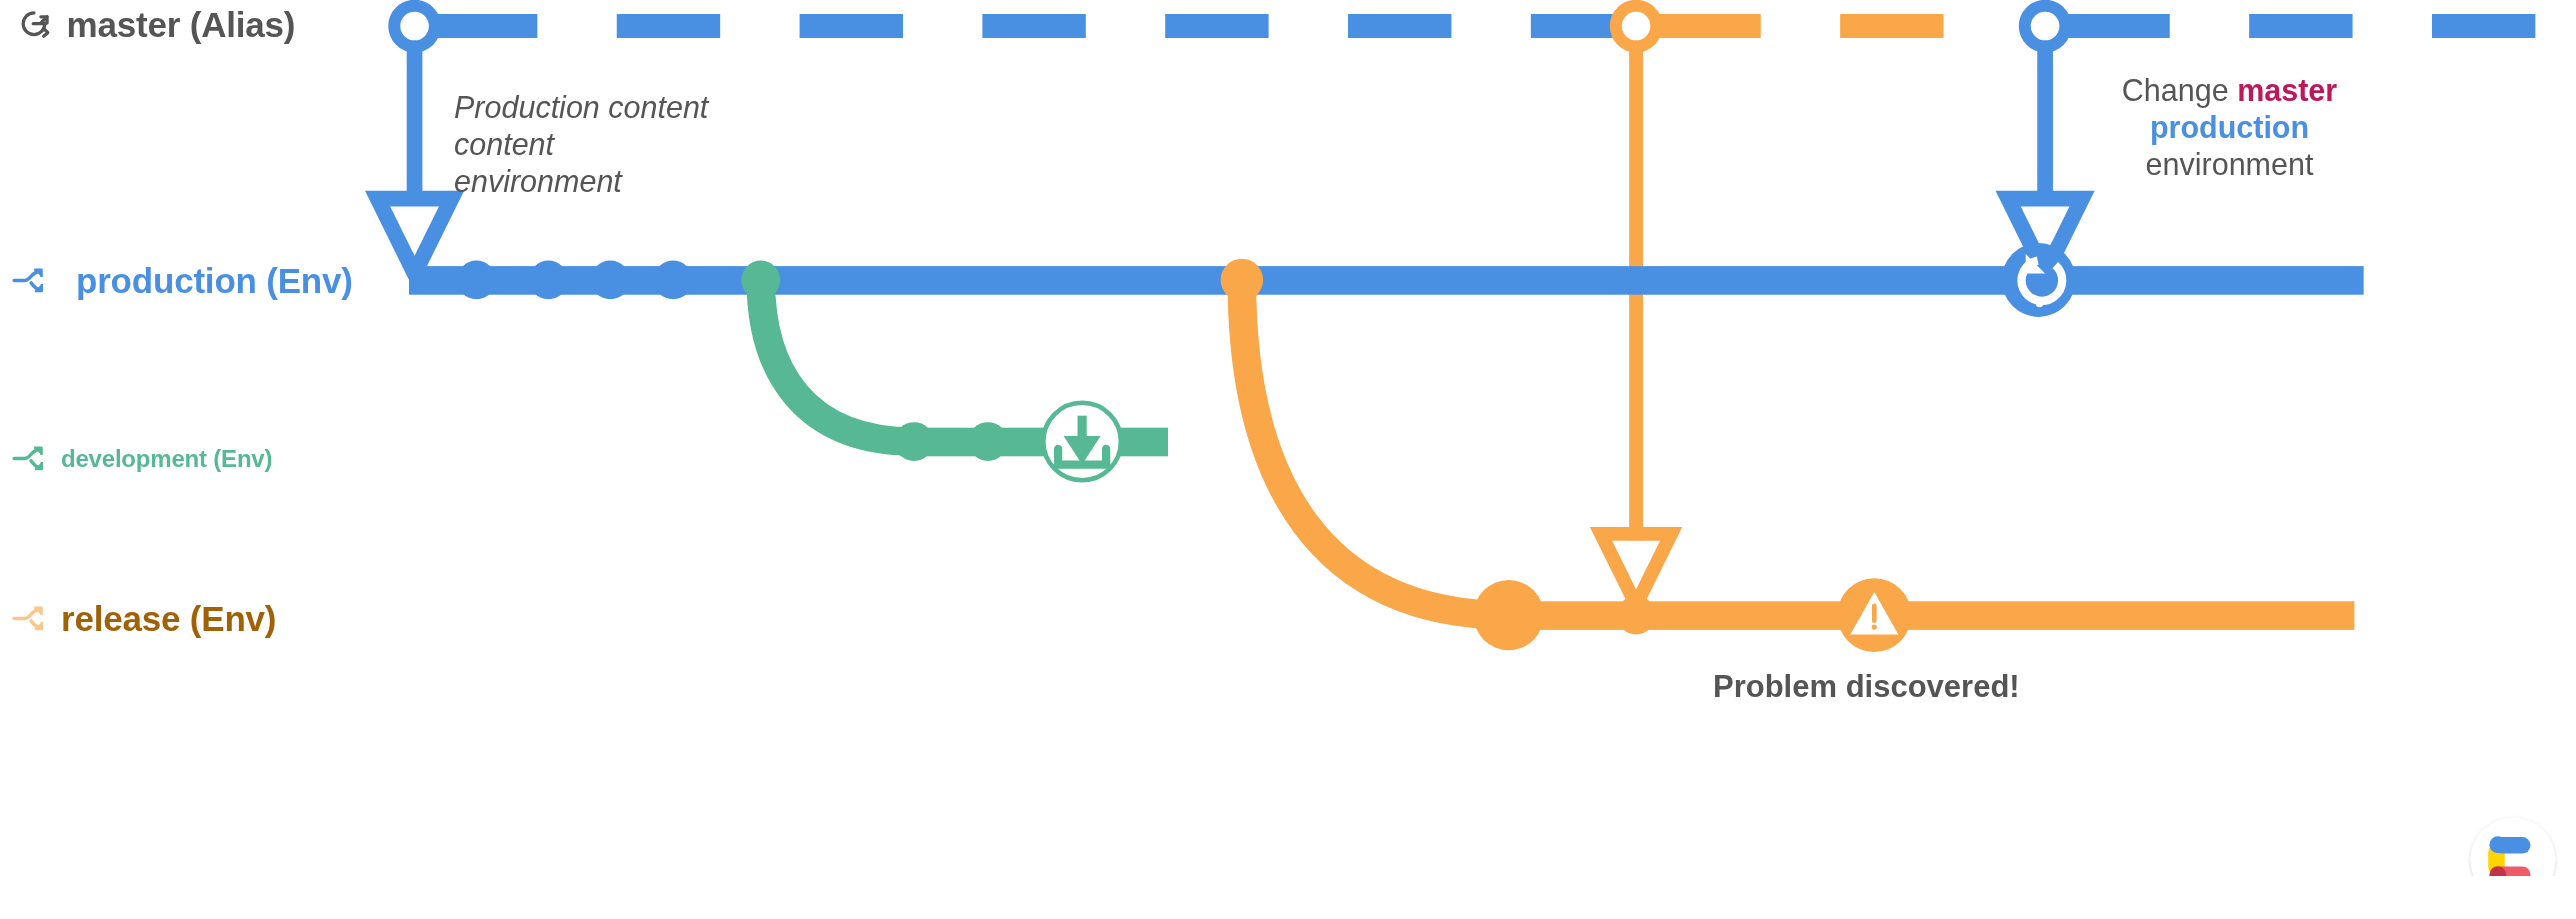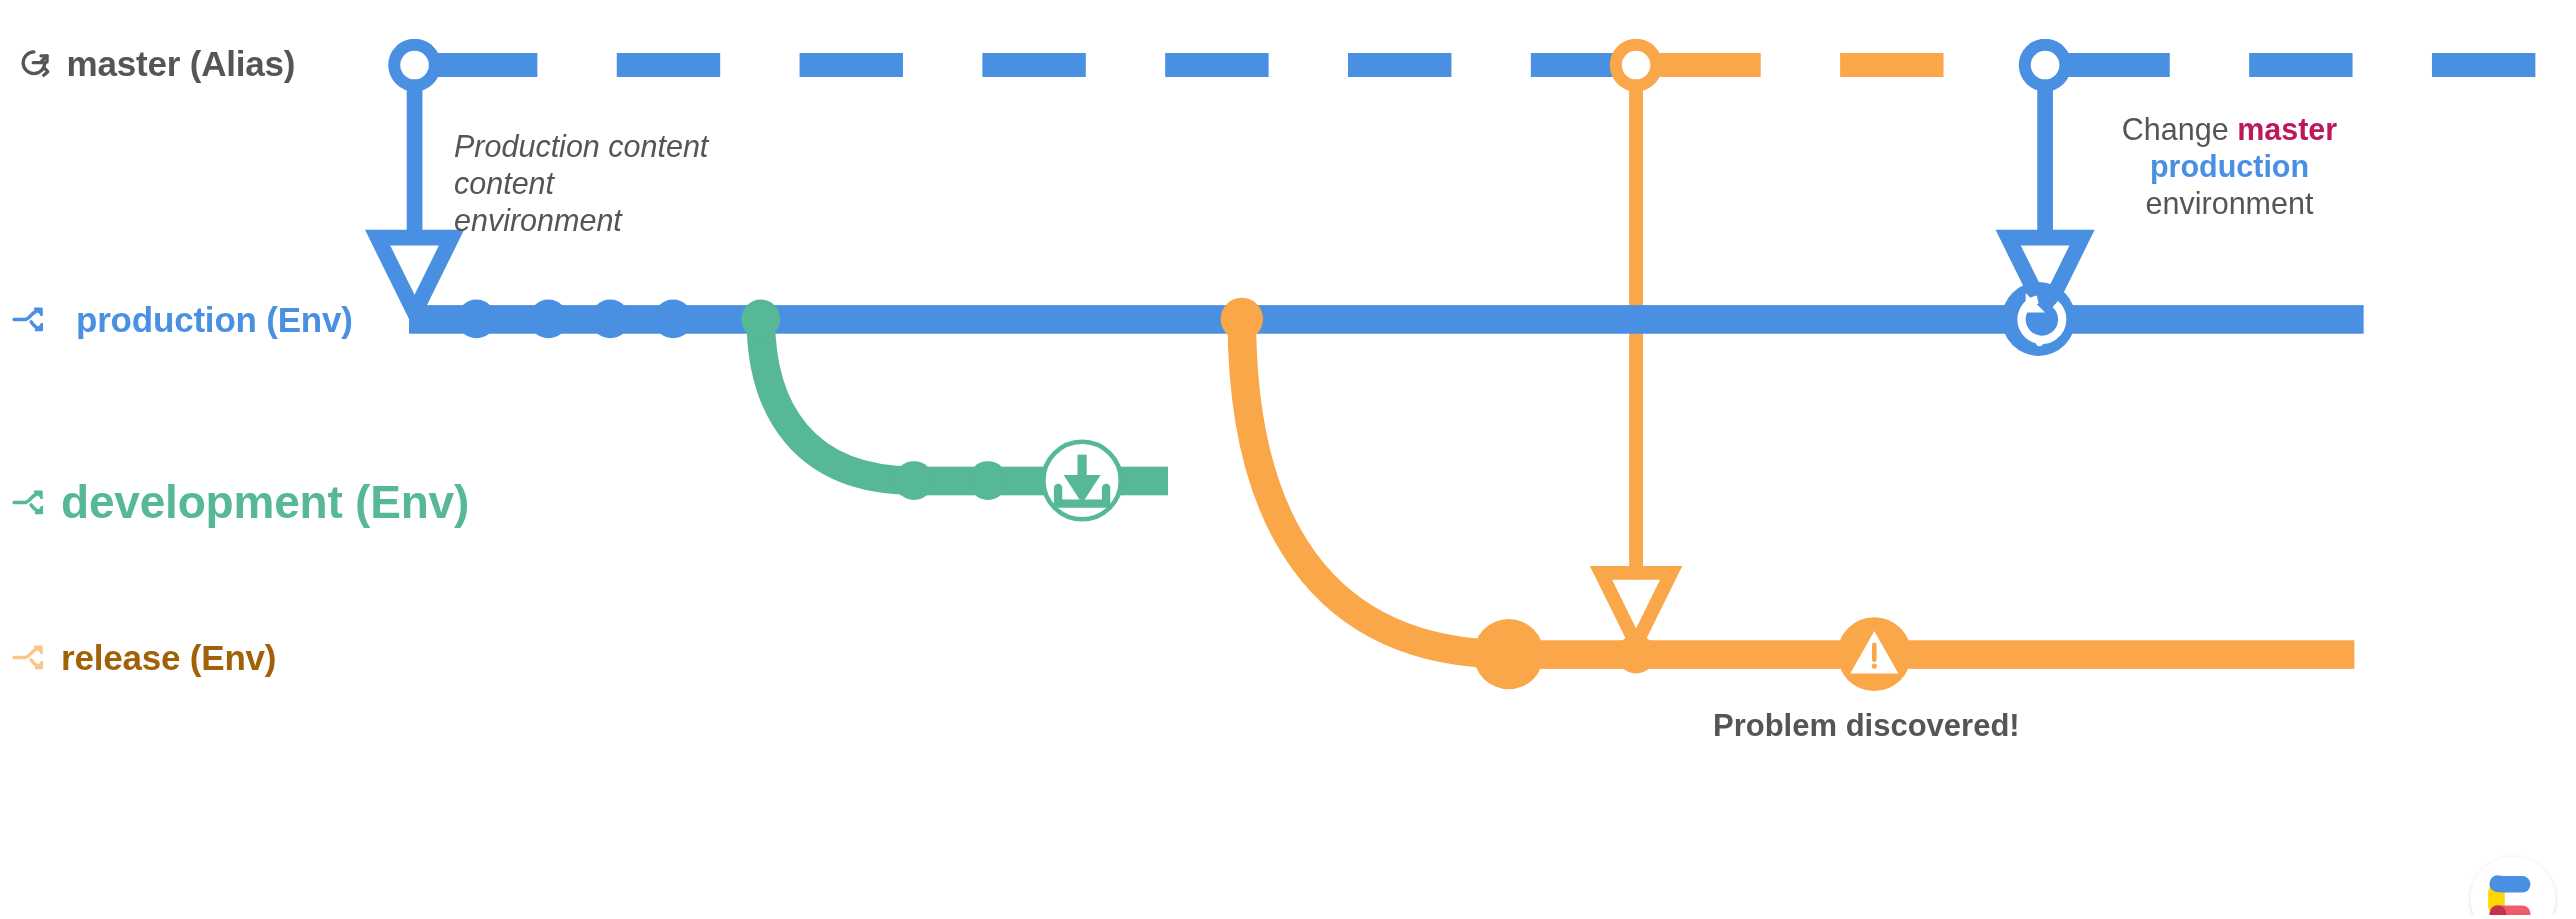--- a/index.html
+++ b/index.html
@@ -10,21 +10,20 @@
   }
   body {
     font-family: "Liberation Sans", sans-serif;
   }
   #stage {
     position: relative;
     width: 2576px;
     height: 876px;
     background: #ffffff;
     overflow: hidden;
-    margin-top: 39px;
   }
   #diagram-svg {
     position: absolute;
     left: 0;
     top: 0;
     width: 2576px;
     height: 920px;
     display: block;
   }
 
@@ -41,21 +40,21 @@
   .branch-label .label-text {
     line-height: 1;
   }
   .branch-icon {
     display: block;
     flex: 0 0 auto;
   }
 
   #row-master  { left: 16.6px;  top: 5.5px;  font-size: 35px; color: #555555; }
   #row-prod    { left: 11px;  top: 262px; font-size: 35px; color: #4a90e2; gap: 28px; }
-  #row-dev     { left: 11px;  top: 440px; font-size: 46px; color: #56b894; }
+  #row-dev     { left: 11px;  top: 440px; font-size: 24px; color: #56b894; }
   #row-release { left: 11px;  top: 600px; font-size: 35px; color: #a16207; }
 
   
   .callout {
     position: absolute;
     color: #555555;
     line-height: 1.22;
   }
   #callout-left {
     left: 454px;

